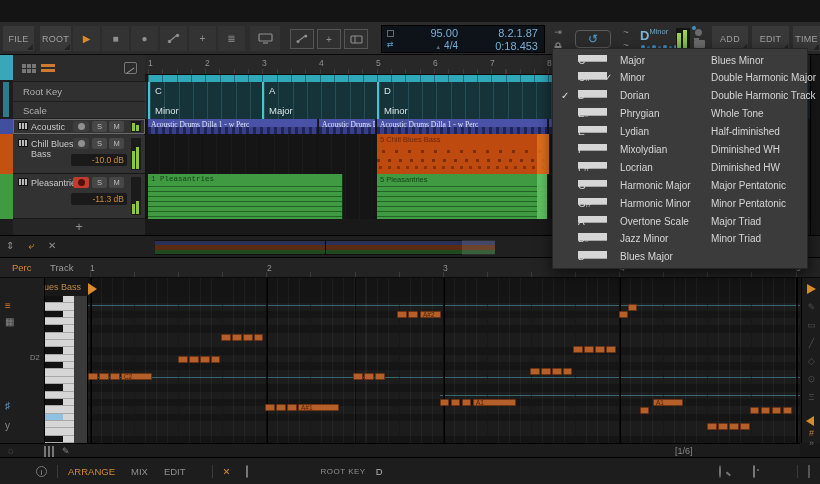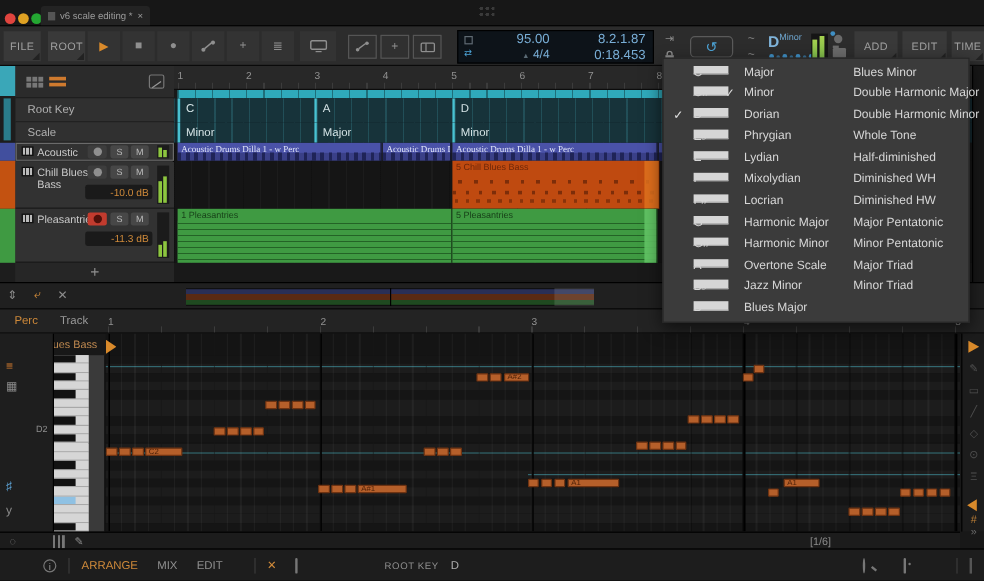--- a/index.html
+++ b/index.html
@@ -171,31 +171,20 @@
 .mc.key{left:25px}
 .mc.k2{left:51px;width:14px}
 .mc.sc1{left:67px}
 .mc.sc2{left:158px}
 </style>
 </head>
 <body>
 
 <div id="screen">
 
-  <div id="titlebar">
-    <span class="tl" style="left:4px;background:#e0443e"></span>
-    <span class="tl" style="left:15px;background:#dea123"></span>
-    <span class="tl" style="left:26px;background:#24a732"></span>
-    <div id="tab">
-      <span class="doc"></span>
-      <span>v6 scale editing *</span>
-      <span>×</span>
-    </div>
-    <div id="bwlogo"></div>
-  </div>
 
   <div id="toolbar">
     <div class="btn" style="left:3px;width:31px">FILE</div>
     <div class="btn" style="left:40px;width:31px">ROOT</div>
     <div class="ibtn" style="left:73px;color:#d98a2b">▶</div>
     <div class="ibtn" style="left:102px">■</div>
     <div class="ibtn" style="left:131px">●</div>
     <div class="ibtn" style="left:160px">
       <svg width="13" height="11">
           <circle cx="2.5" cy="8.5" r="1.7" fill="#8f8f8f"></circle>
@@ -376,21 +365,21 @@
           <div class="clip blue" style="left: 404px; width: 57px;">
             <div class="clip-label">Acoustic Drums Dilla 1 - w Perc</div>
           </div>
         </div>
       <div class="cliprow" style="top:79px;height:40px" id="bass-row">
           <div class="clip orange" style="left: 232px; width: 173px;">
             <div class="clip-label">5 Chill Blues Bass</div>
           </div>
         </div>
       <div class="cliprow" style="top:119px;height:45px" id="keysclips-row">
-          <div class="clip green" style="left: 3px; width: 229px;">
+          <div class="clip green" style="left: 3px; width: 195px; font-family: Liberation Mono, monospace;">
             <div class="clip-label">1 Pleasantries</div>
           </div>
           <div class="clip green" style="left: 232px; width: 171px;">
             <div class="clip-label">5 Pleasantries</div>
           </div>
         </div>
     </div>
     <div id="arr-rail"></div>
   </div>
 
@@ -585,21 +574,21 @@
         <div class="mc key">C#</div>
         <div class="mc k2">✓</div>
         <div class="mc sc1">Minor</div>
         <div class="mc sc2">Double Harmonic Major</div>
       </div>
       <div class="mrow">
         <div class="mc k1">✓</div>
         <div class="mc key">D</div>
         <div class="mc k2"></div>
         <div class="mc sc1">Dorian</div>
-        <div class="mc sc2">Double Harmonic Minor</div>
+        <div class="mc sc2">Double Harmonic Track</div>
       </div>
       <div class="mrow">
         <div class="mc k1"></div>
         <div class="mc key">E♭</div>
         <div class="mc k2"></div>
         <div class="mc sc1">Phrygian</div>
         <div class="mc sc2">Whole Tone</div>
       </div>
       <div class="mrow">
         <div class="mc k1"></div>

